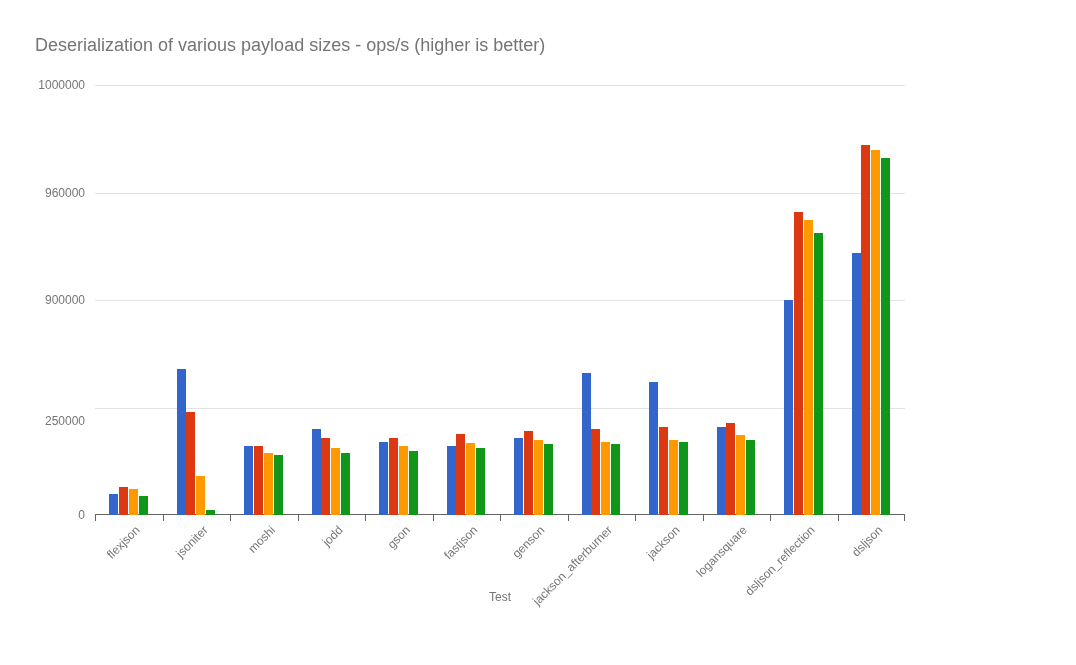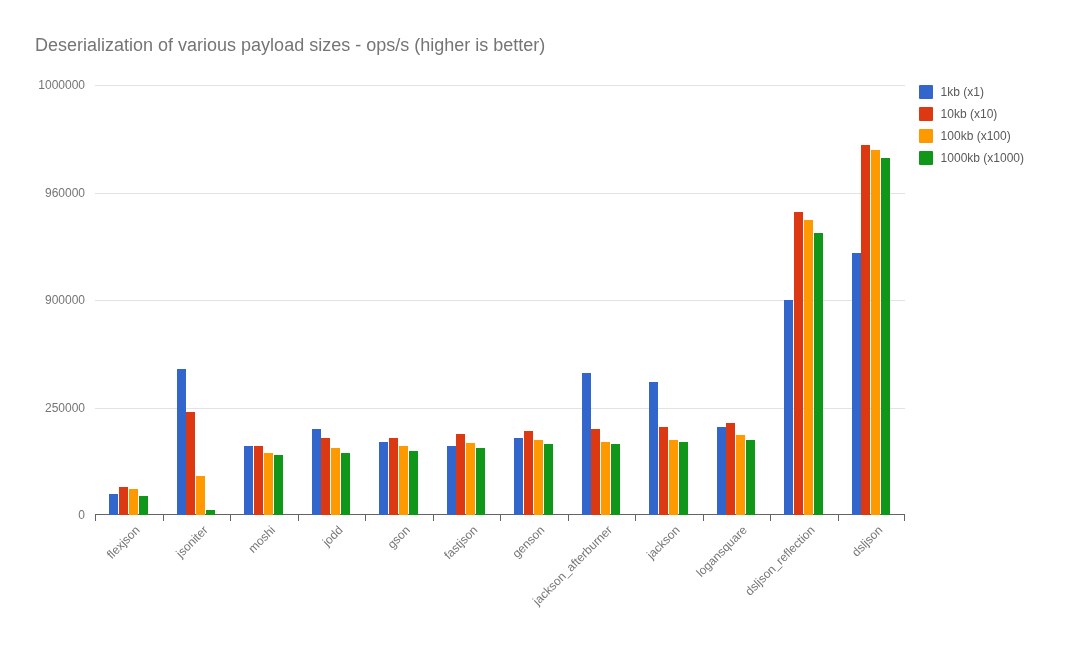--- a/index.html
+++ b/index.html
@@ -115,21 +115,21 @@
 <body>
 
 <div class="canvas">
 
   <div class="title">Deserialization of various payload sizes  - ops/s (higher is better)</div>
 
   <div class="plot" id="plot">
     <div class="baseline"></div>
   <div class="ylabel" style="top: 430px;">0</div>
       <div class="gridline" style="top: 322.5px;"></div>
-      <div class="ylabel" style="top: 323px; text-align: right;">250000</div>
+      <div class="ylabel" style="top: 336px; text-align: right;">250000</div>
       <div class="gridline" style="top: 215px;"></div>
       <div class="ylabel" style="top: 215px;">900000</div>
       <div class="gridline" style="top: 107.5px;"></div>
       <div class="ylabel" style="top: 107.5px;">960000</div>
       <div class="gridline" style="top: 0px;"></div>
       <div class="ylabel" style="top: 0px;">1000000</div>
       <div class="group" style="left: 0px; width: 67.5px;">
         <div class="tick" style="left: 0px;"></div>
         <div class="bar" style="left: 14.175px; width: 9.0045px; height: 21.5px; background: rgb(51, 102, 204);"></div>
         <div class="bar" style="left: 23.9625px; width: 9.0045px; height: 27.95px; background: rgb(220, 57, 18);"></div>
@@ -221,33 +221,16 @@
         <div class="tick" style="left: 0px;"></div>
         <div class="tick" style="right: 0px;"></div>
         <div class="bar" style="left: 14.175px; width: 9.0045px; height: 262.3px; background: rgb(51, 102, 204);"></div>
         <div class="bar" style="left: 23.9625px; width: 9.0045px; height: 369.8px; background: rgb(220, 57, 18);"></div>
         <div class="bar" style="left: 33.75px; width: 9.0045px; height: 365.5px; background: rgb(255, 153, 0);"></div>
         <div class="bar" style="left: 43.5375px; width: 9.0045px; height: 356.9px; background: rgb(16, 150, 24);"></div>
         <div class="xlabel">dsljson</div>
       </div>
     </div>
 
-
-  <div class="legend" id="legend">
-      <div class="legend-row">
-        <div class="swatch" style="background: rgb(51, 102, 204);"></div>
-        <span>1kb (x1)</span>
-      </div>
-      <div class="legend-row">
-        <div class="swatch" style="background: rgb(220, 57, 18);"></div>
-        <span>10kb (x10)</span>
-      </div>
-      <div class="legend-row">
-        <div class="swatch" style="background: rgb(255, 153, 0);"></div>
-        <span>100kb (x100)</span>
-      </div>
-      <div class="legend-row">
-        <div class="swatch" style="background: rgb(16, 150, 24);"></div>
-        <span>1000kb (x1000)</span>
-      </div>
-    </div>
+  <div class="xaxis-title">Test</div>
+
 
 </div>
 
 </body></html>

